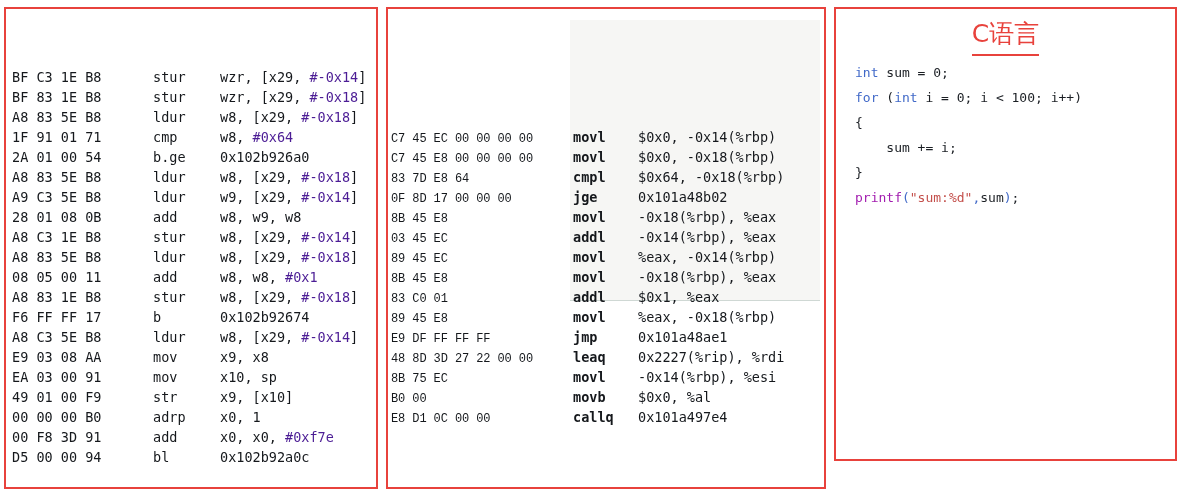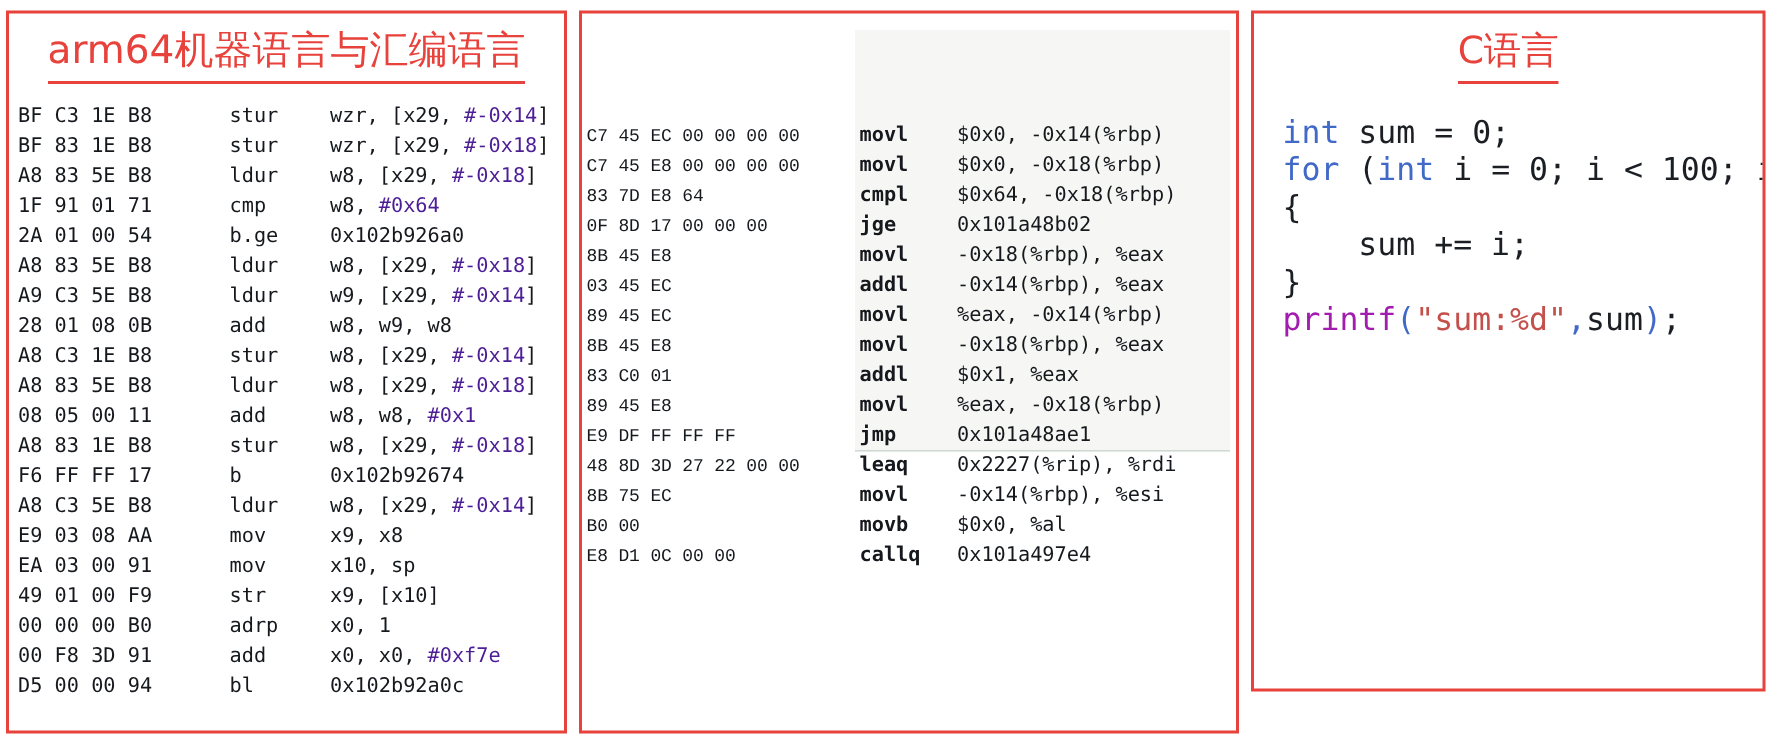--- a/index.html
+++ b/index.html
@@ -55,21 +55,21 @@
   .asm {
     margin-top: 11px;
     font-family: "DejaVu Sans Mono", "Liberation Mono", monospace;
     font-size: 13.5px;
     line-height: 20px;
     color: #15181c;
     white-space: pre;
   }
   .asm .row { display: block; height: 20px; }
   .asm .hex   { display: inline-block; }
-  .asm .mnem  { display: inline-block; }
+  .asm .mnem  { display: inline-block; margin-top: 47px; }
   .asm .ops   { display: inline-block; }
   .asm .imm   { color: #4c1d95; }
 
   
   #asm-arm64 { padding-left: 6px; }
   #asm-arm64 .hex  { width: 141px; }
   #asm-arm64 .mnem { width: 67px; }
 
   
   #asm-ia64 { padding-left: 3px; position: relative; }
@@ -87,41 +87,40 @@
     width: 250px;
     height: 280px;
     background: #f6f6f4;
     border-bottom: 1px solid #cfd8d4;
     z-index: 0;
   }
   #asm-ia64 .row { position: relative; z-index: 1; }
 
   
   .csrc {
-    margin-top: 20px;
+    margin-top: 4px;
     padding-left: 19px;
     font-family: "DejaVu Sans Mono", "Liberation Mono", monospace;
-    font-size: 21px;
+    font-size: 13px;
     line-height: 25px;
     color: #1b1f24;
     white-space: pre;
   }
   .csrc .row { display: block; height: 25px; }
   .csrc .kw    { color: #4169c8; }
   .csrc .fn    { color: #a21caf; }
   .csrc .punct { color: #4169c8; }
   .csrc .str   { color: #c4504c; }
 </style>
 </head>
 <body>
 
 <div class="board">
 
   <div class="panel" id="panel-arm64">
-    <div class="panel-title"><span class="t">arm64机器语言与汇编语言</span></div>
     <div class="asm" id="asm-arm64"><span class="row"><span class="hex">BF C3 1E B8</span><span class="mnem">stur</span><span class="ops">wzr, [x29, <span class="imm">#-0x14</span>]</span></span><span class="row"><span class="hex">BF 83 1E B8</span><span class="mnem">stur</span><span class="ops">wzr, [x29, <span class="imm">#-0x18</span>]</span></span><span class="row"><span class="hex">A8 83 5E B8</span><span class="mnem">ldur</span><span class="ops">w8, [x29, <span class="imm">#-0x18</span>]</span></span><span class="row"><span class="hex">1F 91 01 71</span><span class="mnem">cmp</span><span class="ops">w8, <span class="imm">#0x64</span></span></span><span class="row"><span class="hex">2A 01 00 54</span><span class="mnem">b.ge</span><span class="ops">0x102b926a0</span></span><span class="row"><span class="hex">A8 83 5E B8</span><span class="mnem">ldur</span><span class="ops">w8, [x29, <span class="imm">#-0x18</span>]</span></span><span class="row"><span class="hex">A9 C3 5E B8</span><span class="mnem">ldur</span><span class="ops">w9, [x29, <span class="imm">#-0x14</span>]</span></span><span class="row"><span class="hex">28 01 08 0B</span><span class="mnem">add</span><span class="ops">w8, w9, w8</span></span><span class="row"><span class="hex">A8 C3 1E B8</span><span class="mnem">stur</span><span class="ops">w8, [x29, <span class="imm">#-0x14</span>]</span></span><span class="row"><span class="hex">A8 83 5E B8</span><span class="mnem">ldur</span><span class="ops">w8, [x29, <span class="imm">#-0x18</span>]</span></span><span class="row"><span class="hex">08 05 00 11</span><span class="mnem">add</span><span class="ops">w8, w8, <span class="imm">#0x1</span></span></span><span class="row"><span class="hex">A8 83 1E B8</span><span class="mnem">stur</span><span class="ops">w8, [x29, <span class="imm">#-0x18</span>]</span></span><span class="row"><span class="hex">F6 FF FF 17</span><span class="mnem">b</span><span class="ops">0x102b92674</span></span><span class="row"><span class="hex">A8 C3 5E B8</span><span class="mnem">ldur</span><span class="ops">w8, [x29, <span class="imm">#-0x14</span>]</span></span><span class="row"><span class="hex">E9 03 08 AA</span><span class="mnem">mov</span><span class="ops">x9, x8</span></span><span class="row"><span class="hex">EA 03 00 91</span><span class="mnem">mov</span><span class="ops">x10, sp</span></span><span class="row"><span class="hex">49 01 00 F9</span><span class="mnem">str</span><span class="ops">x9, [x10]</span></span><span class="row"><span class="hex">00 00 00 B0</span><span class="mnem">adrp</span><span class="ops">x0, 1</span></span><span class="row"><span class="hex">00 F8 3D 91</span><span class="mnem">add</span><span class="ops">x0, x0, <span class="imm">#0xf7e</span></span></span><span class="row"><span class="hex">D5 00 00 94</span><span class="mnem">bl</span><span class="ops">0x102b92a0c</span></span></div>
   </div>
 
   <div class="panel" id="panel-ia64">
     <div class="asm" id="asm-ia64">
       <div class="ia64-shade"></div>
     <span class="row"><span class="hex">C7 45 EC 00 00 00 00</span><span class="mnem">movl</span><span class="ops">$0x0, -0x14(%rbp)</span></span><span class="row"><span class="hex">C7 45 E8 00 00 00 00</span><span class="mnem">movl</span><span class="ops">$0x0, -0x18(%rbp)</span></span><span class="row"><span class="hex">83 7D E8 64</span><span class="mnem">cmpl</span><span class="ops">$0x64, -0x18(%rbp)</span></span><span class="row"><span class="hex">0F 8D 17 00 00 00</span><span class="mnem">jge</span><span class="ops">0x101a48b02</span></span><span class="row"><span class="hex">8B 45 E8</span><span class="mnem">movl</span><span class="ops">-0x18(%rbp), %eax</span></span><span class="row"><span class="hex">03 45 EC</span><span class="mnem">addl</span><span class="ops">-0x14(%rbp), %eax</span></span><span class="row"><span class="hex">89 45 EC</span><span class="mnem">movl</span><span class="ops">%eax, -0x14(%rbp)</span></span><span class="row"><span class="hex">8B 45 E8</span><span class="mnem">movl</span><span class="ops">-0x18(%rbp), %eax</span></span><span class="row"><span class="hex">83 C0 01</span><span class="mnem">addl</span><span class="ops">$0x1, %eax</span></span><span class="row"><span class="hex">89 45 E8</span><span class="mnem">movl</span><span class="ops">%eax, -0x18(%rbp)</span></span><span class="row"><span class="hex">E9 DF FF FF FF</span><span class="mnem">jmp</span><span class="ops">0x101a48ae1</span></span><span class="row"><span class="hex">48 8D 3D 27 22 00 00</span><span class="mnem">leaq</span><span class="ops">0x2227(%rip), %rdi</span></span><span class="row"><span class="hex">8B 75 EC</span><span class="mnem">movl</span><span class="ops">-0x14(%rbp), %esi</span></span><span class="row"><span class="hex">B0 00</span><span class="mnem">movb</span><span class="ops">$0x0, %al</span></span><span class="row"><span class="hex">E8 D1 0C 00 00</span><span class="mnem">callq</span><span class="ops">0x101a497e4</span></span></div>
   </div>
 
   <div class="panel" id="panel-c">

